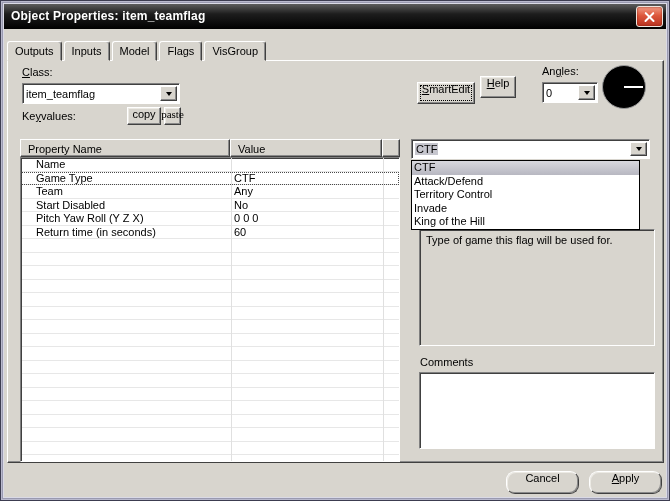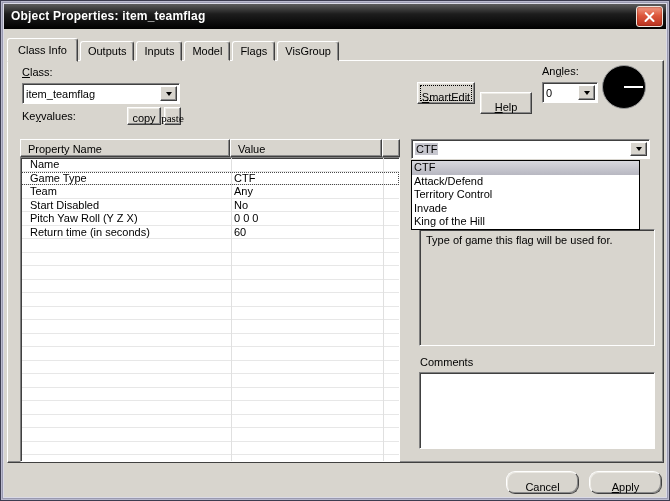--- a/index.html
+++ b/index.html
@@ -61,21 +61,21 @@
 
   
   .sunken{
     background:#fff;border:1px solid;border-color:#808080 #fff #fff #808080;
     box-shadow:inset 1px 1px 0 #404040;
   }
   
   .btn{
     background:#d8d5ce;border:1px solid;border-color:#fff #404040 #404040 #fff;
     box-shadow:inset -1px -1px 0 #8a8a8a, inset 1px 1px 0 #eceae4;
-    display:flex;align-items:flex-end;justify-content:center;cursor:default;
+    display:flex;align-items:flex-start;justify-content:center;cursor:default;
     font-size:11px;white-space:nowrap;
   }
   .btn.focused{outline:1px dotted #000;outline-offset:-4px;}
 
   .combo{position:absolute;overflow:hidden;}
   .combo .ctext{position:absolute;left:3px;top:0;bottom:0;right:20px;display:flex;align-items:center;white-space:nowrap;overflow:hidden;}
   .combo .drop{
     position:absolute;right:2px;top:2px;bottom:2px;width:17px;
     background:#d8d5ce;border:1px solid;border-color:#fff #404040 #404040 #fff;
     box-shadow:inset -1px -1px 0 #8a8a8a;
@@ -102,21 +102,21 @@
   .pbody{
     position:relative;height:305px;background:#fff;
     border:1px solid;border-color:#808080 #fff #fff #808080;
     box-shadow:inset 1px 1px 0 #404040;
     background-image:repeating-linear-gradient(180deg,#fff 0px,#fff 12.5px,#e7e7e7 12.5px,#e7e7e7 13.5px);
   }
   .colline{position:absolute;top:0;bottom:0;width:1px;background:#e0e0e0;}
   .colline.l1{left:210px;} .colline.l2{left:362px;}
   .prow{position:relative;display:flex;height:13.5px;line-height:13px;z-index:1;}
   .prow .pc{white-space:nowrap;overflow:hidden;}
-  .prow .pc.name{width:210px;padding-left:9px;}
+  .prow .pc.name{width:210px;padding-left:15px;}
   .prow .pc.val{width:152px;padding-left:3px;}
   .prow.selected{outline:1px dotted #4a4a4a;outline-offset:-1px;}
 
   
   .ddlist{
     position:absolute;left:403px;top:99px;width:229px;background:#fff;
     border:1px solid #000;z-index:5;
   }
   .dditem{height:13.5px;line-height:13px;padding-left:2px;white-space:nowrap;}
   .dditem.highlight{background:linear-gradient(180deg,#d8d8de 0%,#b7b7c1 100%);}
@@ -143,21 +143,20 @@
 <div class="window">
 
   <div class="titlebar">
     <span class="title">Object Properties: item_teamflag</span>
     <div class="close-btn">
       <span class="x-icon"></span>
     </div>
   </div>
 
   <div class="tabbar">
-    <div class="tab active">Class Info</div>
     <div class="tab">Outputs</div>
     <div class="tab">Inputs</div>
     <div class="tab">Model</div>
     <div class="tab">Flags</div>
     <div class="tab">VisGroup</div>
   </div>
 
   <div class="page">
 
     <span class="lbl" style="left:14px;top:5px;text-align:right;"><span></span><span class="accel">C</span><span>lass:</span></span>
@@ -174,21 +173,21 @@
     <div class="btn" style="position:absolute;left:119px;top:46px;width:34px;height:18px;">
         <span>copy</span>
       </div>
     <div class="btn" style="position:absolute;left:156px;top:46px;width:17px;height:18px;font-family:Liberation Serif, serif;">
         <span>paste</span>
       </div>
 
     <div class="btn focused" style="position:absolute;left:409px;top:21px;width:58px;height:22px;">
       <span><span></span><span class="accel">S</span><span>martEdit</span></span>
     </div>
-    <div class="btn" style="position:absolute;left:472px;top:31px;width:52px;height:22px;">
+    <div class="btn" style="position:absolute;left:472px;top:15px;width:36px;height:22px;">
       <span><span></span><span class="accel">H</span><span>elp</span></span>
     </div>
 
     <span class="lbl" style="left:534px;top:4px;"><span>An</span><span class="accel">g</span><span>les:</span></span>
 
     <div class="combo sunken" style="left:534px;top:21px;width:56px;height:21px;">
       <span class="ctext">0</span>
       <span class="drop">
           <span class="tri-down"></span>
         </span>

